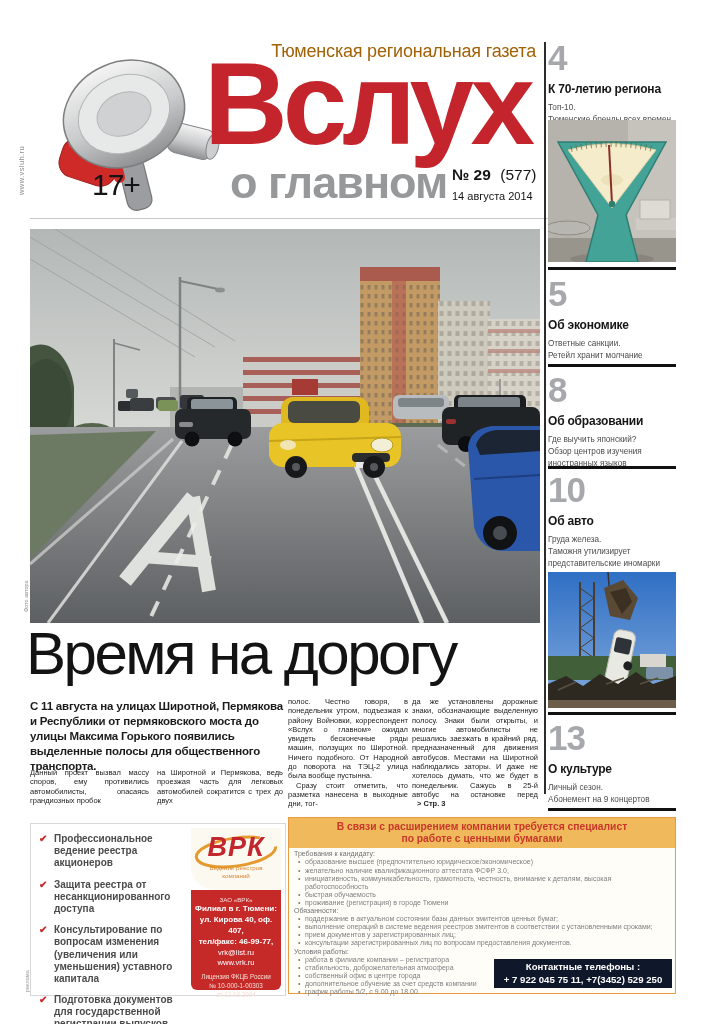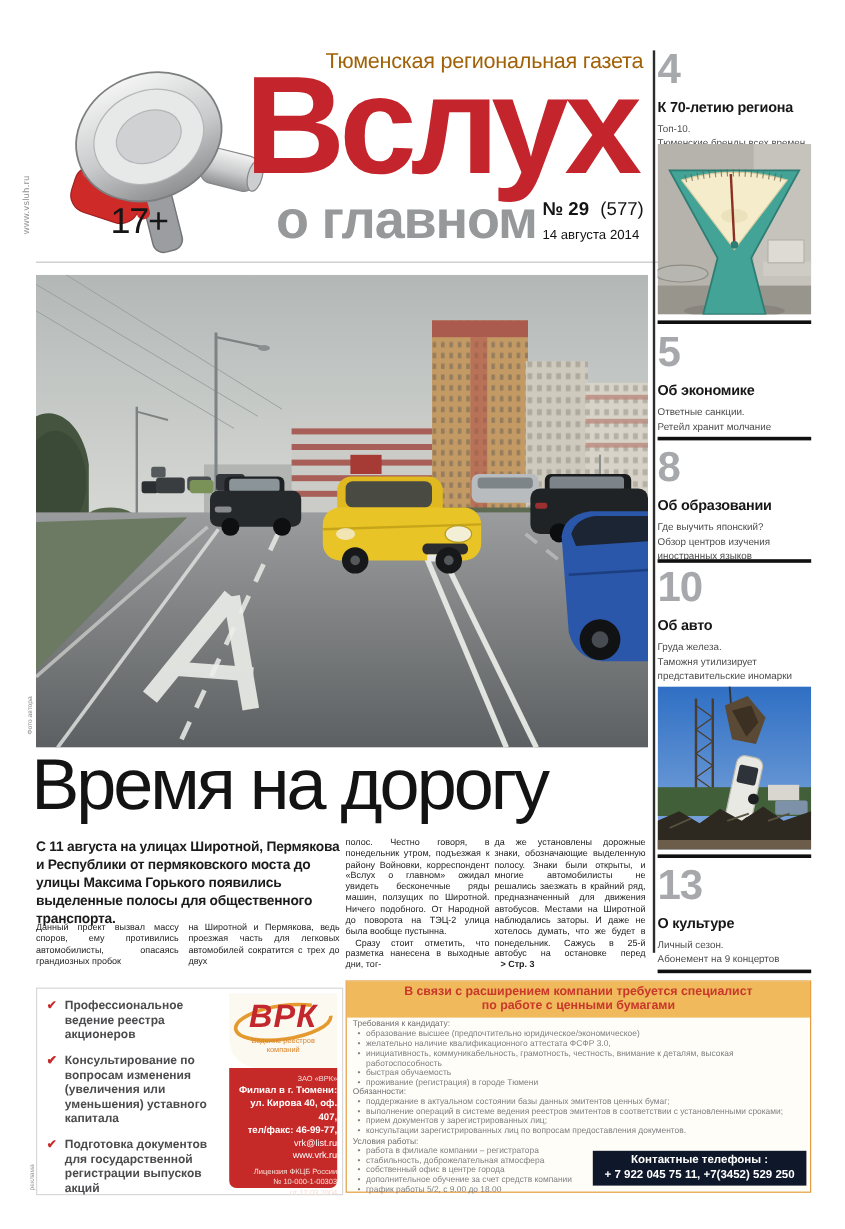--- a/index.html
+++ b/index.html
@@ -56,21 +56,21 @@
        color:#4b4b4d;margin-bottom:9px;}
   .tick{position:absolute;left:0;top:0;color:#c82a2a;font-size:10px;}
   .vrk{position:absolute;left:160px;top:4px;width:90px;height:162px;}
   .vrk-logo{position:relative;width:90px;height:62px;background:#fcf9f1;border-radius:0 0 0 24px;
             text-align:center;}
   .vrk-swoosh{position:absolute;left:2px;top:2px;}
   .vrk-logo-text{position:relative;font-size:27px;font-weight:700;font-style:italic;color:#c1272d;
                  letter-spacing:1px;padding-top:4px;}
   .vrk-sub{position:relative;font-size:6.2px;color:#d9862e;white-space:pre-line;line-height:1.3;margin-top:1px;}
   .vrk-red{position:absolute;left:0;top:62px;width:90px;height:100px;background:#c62a28;
-           border-radius:0 0 6px 6px;color:#fff;text-align:right;font-size:7.6px;line-height:1.35;
+           border-radius:0 0 6px 6px;color:#fff;text-align:center;font-size:7.6px;line-height:1.35;
            padding-top:6px;box-sizing:border-box;}
   .vrk-co{font-size:6.2px;opacity:.85;}
   .vrk-b{font-weight:700;font-size:8px;}
   .vrk-lic{font-size:6.3px;margin-top:5px;color:#f6ddd4;white-space:pre-line;line-height:1.4;}
   
   .rjob{position:absolute;left:288px;top:817px;width:388px;height:177px;background:#fffdf7;
         border:1px solid #e79d3f;box-sizing:border-box;}
   .rjob-head{background:#efb95c;color:#c9372b;font-weight:700;text-align:center;font-size:10.3px;
              line-height:1.18;padding:3px 2px;white-space:pre-line;}
   .rjob-body{padding:2px 5px;font-size:7px;color:#7e8083;line-height:1.16;}
@@ -364,20 +364,21 @@
   <div class="sb-rule r5"></div>
 
   <div class="ad-left">
     <div class="checklist">
       <div class="chk">
         <span class="tick">✔</span>
         <span>Профессиональное ведение реестра акционеров</span>
       </div>
       <div class="chk">
         <span class="tick">✔</span>
+        <span>Защита реестра от несанкционированного доступа</span>
       </div>
       <div class="chk">
         <span class="tick">✔</span>
         <span>Консультирование по вопросам изменения (увеличения или уменьшения) уставного капитала</span>
       </div>
       <div class="chk">
         <span class="tick">✔</span>
         <span>Подготовка документов для государственной регистрации выпусков акций</span>
       </div>
     </div>

